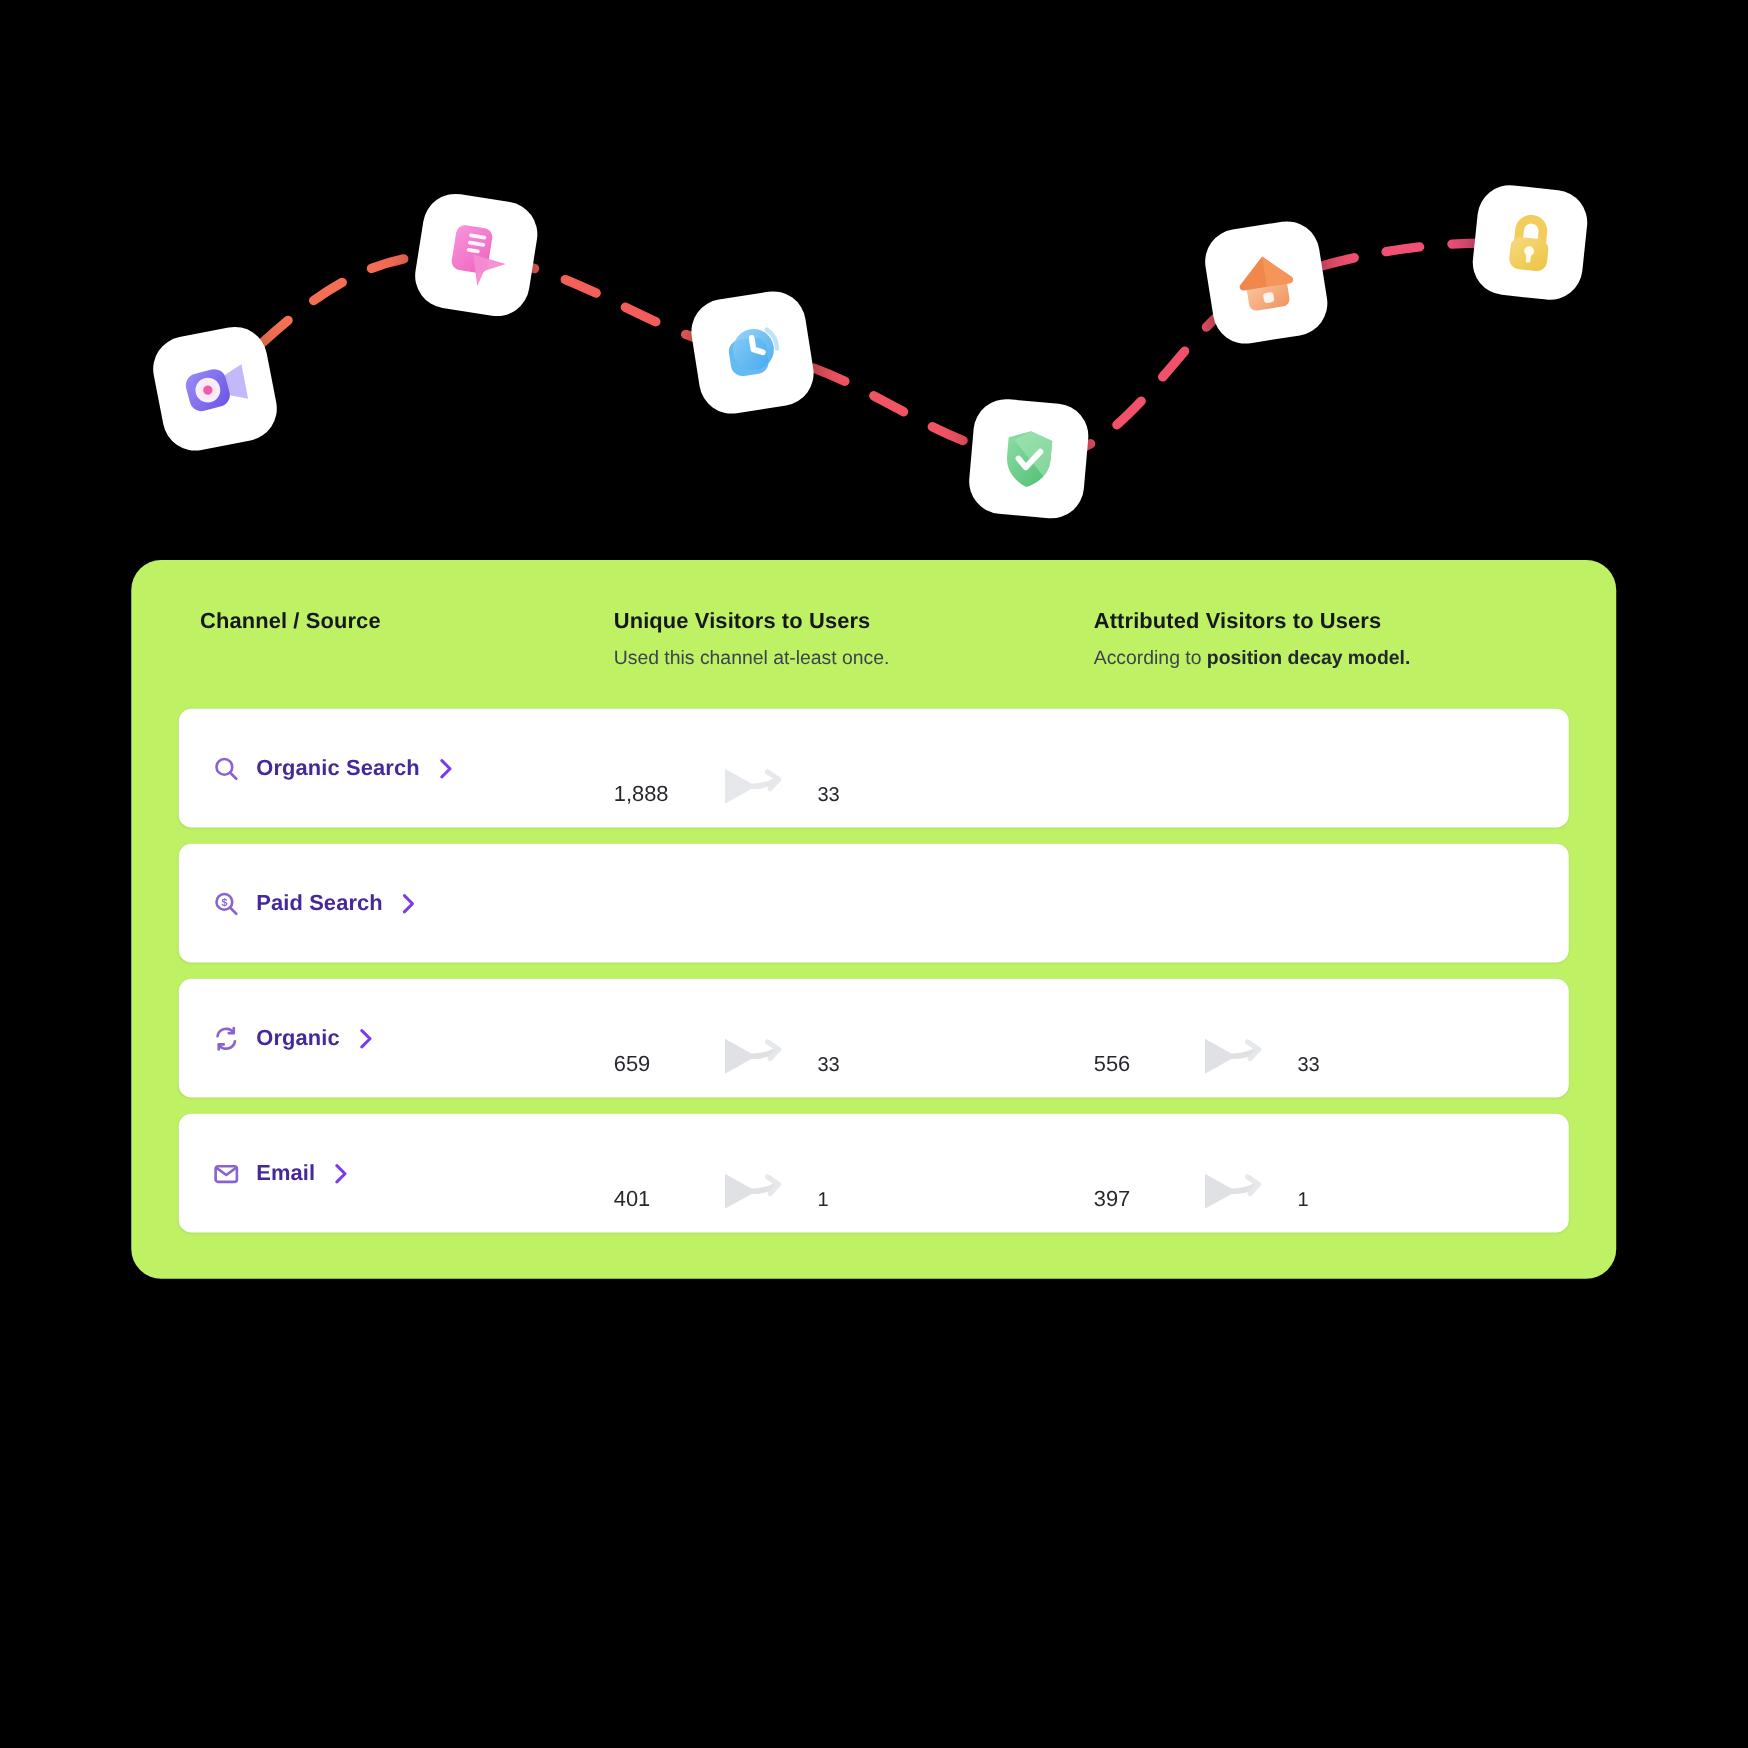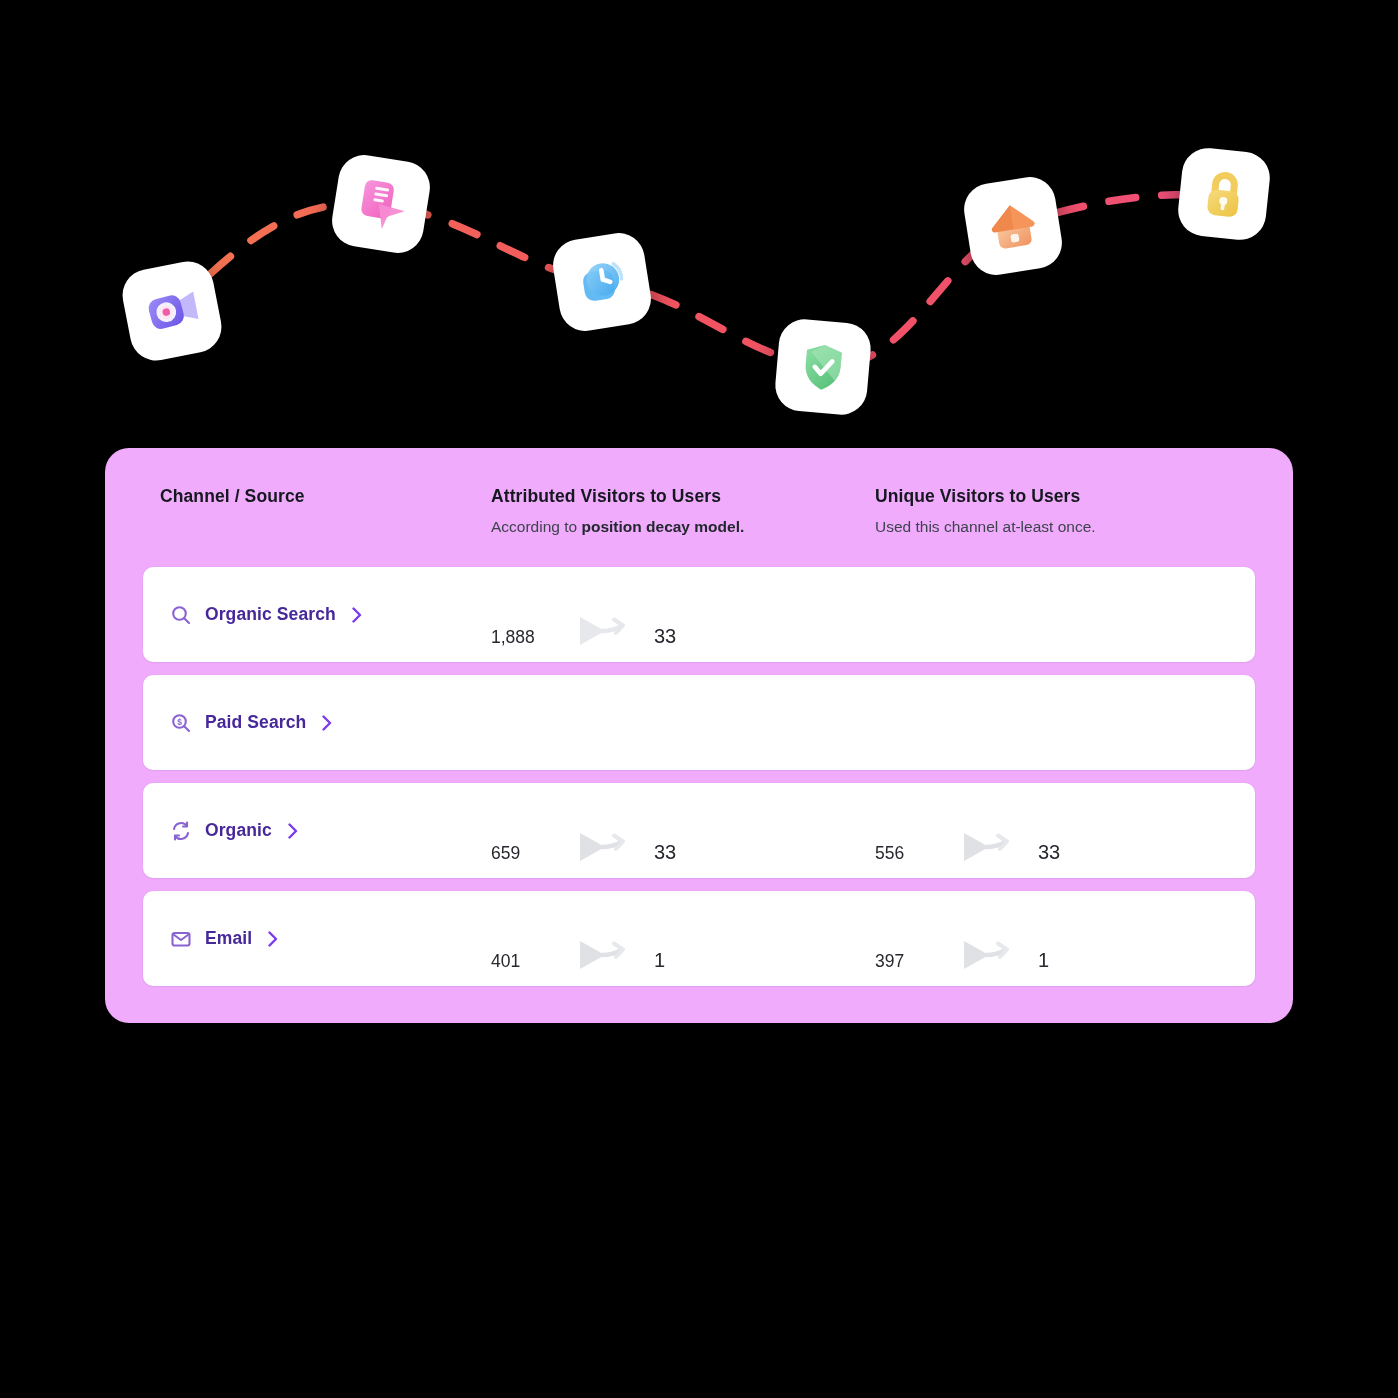--- a/index.html
+++ b/index.html
@@ -25,21 +25,21 @@
   .t2 { left:335px; top:158px; transform:rotate(9deg); }
   .t3 { left:556px; top:236px; transform:rotate(-9deg); }
   .t4 { left:777px; top:321px; transform:rotate(5deg); }
   .t5 { left:967px; top:180px; transform:rotate(-9deg); }
   .t6 { left:1180px; top:150px; transform:rotate(6deg); width:88px; height:88px; }
 
   
   .card {
     position:absolute; left:105px; top:448px;
     width:1188px; height:575px;
-    background:#f0abfc; border-radius:24px;
+    background:#bef264; border-radius:24px;
     padding:38px;
   }
   .thead {
     display:grid;
     grid-template-columns:331px 384px 1fr;
     padding-left:17px;
     min-height:81px;
     align-items:start;
   }
   .col-title {
@@ -62,21 +62,21 @@
   }
   .channel .ch-icon { width:22px; height:22px; display:flex; align-items:center; }
   .channel .ch-label {
     font-size:17.5px; font-weight:700; color:#46289b; letter-spacing:0.1px;
   }
   .channel .chev { display:flex; align-items:center; margin-left:3px; }
 
   .metric { display:flex; align-items:flex-end; }
   .metric .num1 { width:87px; font-size:17.5px; color:#26282e; }
   .metric .flow-arrow { width:76px; display:flex; align-items:center; }
-  .metric .num2 { font-size:20px; color:#26282e;margin-top:44px; }
+  .metric .num2 { font-size:16px; color:#26282e;margin-top:44px; }
 </style>
 </head>
 <body>
 
 <div class="journey">
   <svg class="path-svg" width="1398" height="440" viewBox="0 0 1398 440">
     <defs>
       <linearGradient id="dashGrad" x1="0" y1="0" x2="1398" y2="0" gradientUnits="userSpaceOnUse">
         <stop offset="0" stop-color="#f5824a"></stop>
         <stop offset="0.45" stop-color="#f2545f"></stop>
@@ -181,26 +181,26 @@
   </div>
 </div>
 
 <div class="card">
 
   <div class="thead">
     <div>
       <div class="col-title">Channel / Source</div>
     </div>
     <div>
+      <div class="col-title">Unique Visitors to Users</div>
+      <div class="col-sub">Used this channel at-least once.</div>
+    </div>
+    <div>
       <div class="col-title">Attributed Visitors to Users</div>
       <div class="col-sub"><span>According to </span><b>position decay model.</b></div>
-    </div>
-    <div>
-      <div class="col-title">Unique Visitors to Users</div>
-      <div class="col-sub">Used this channel at-least once.</div>
     </div>
   </div>
 
   <div class="rows">
 
     <div class="row">
       <div class="channel">
         <span class="ch-icon">
           <svg viewBox="0 0 22 22" width="22" height="22">
               <circle cx="9.5" cy="9.5" r="6.3" fill="none" stroke="#8a63d2" stroke-width="2.1"></circle>

